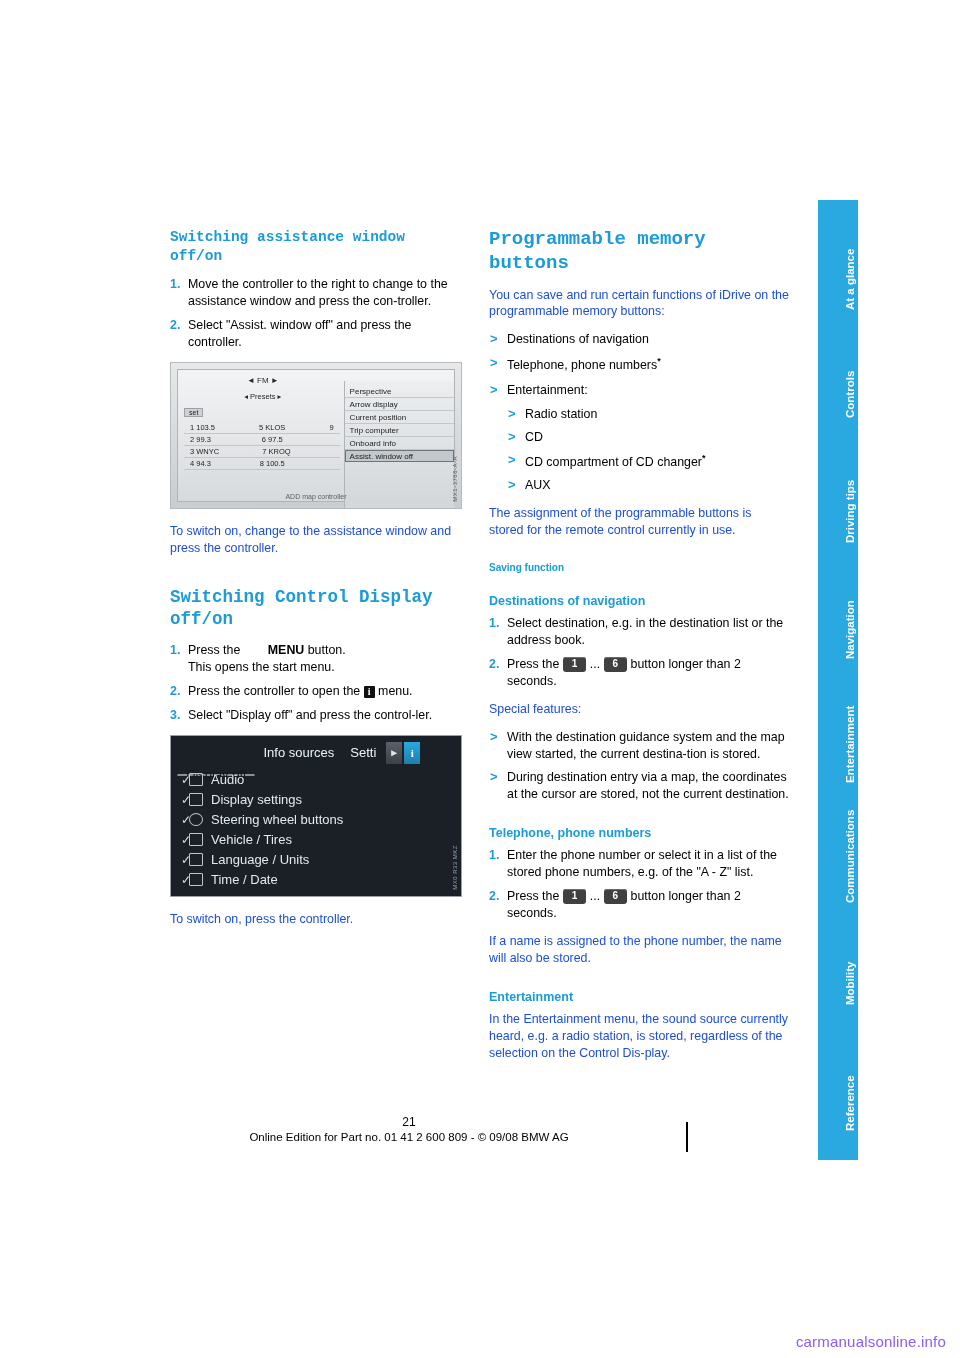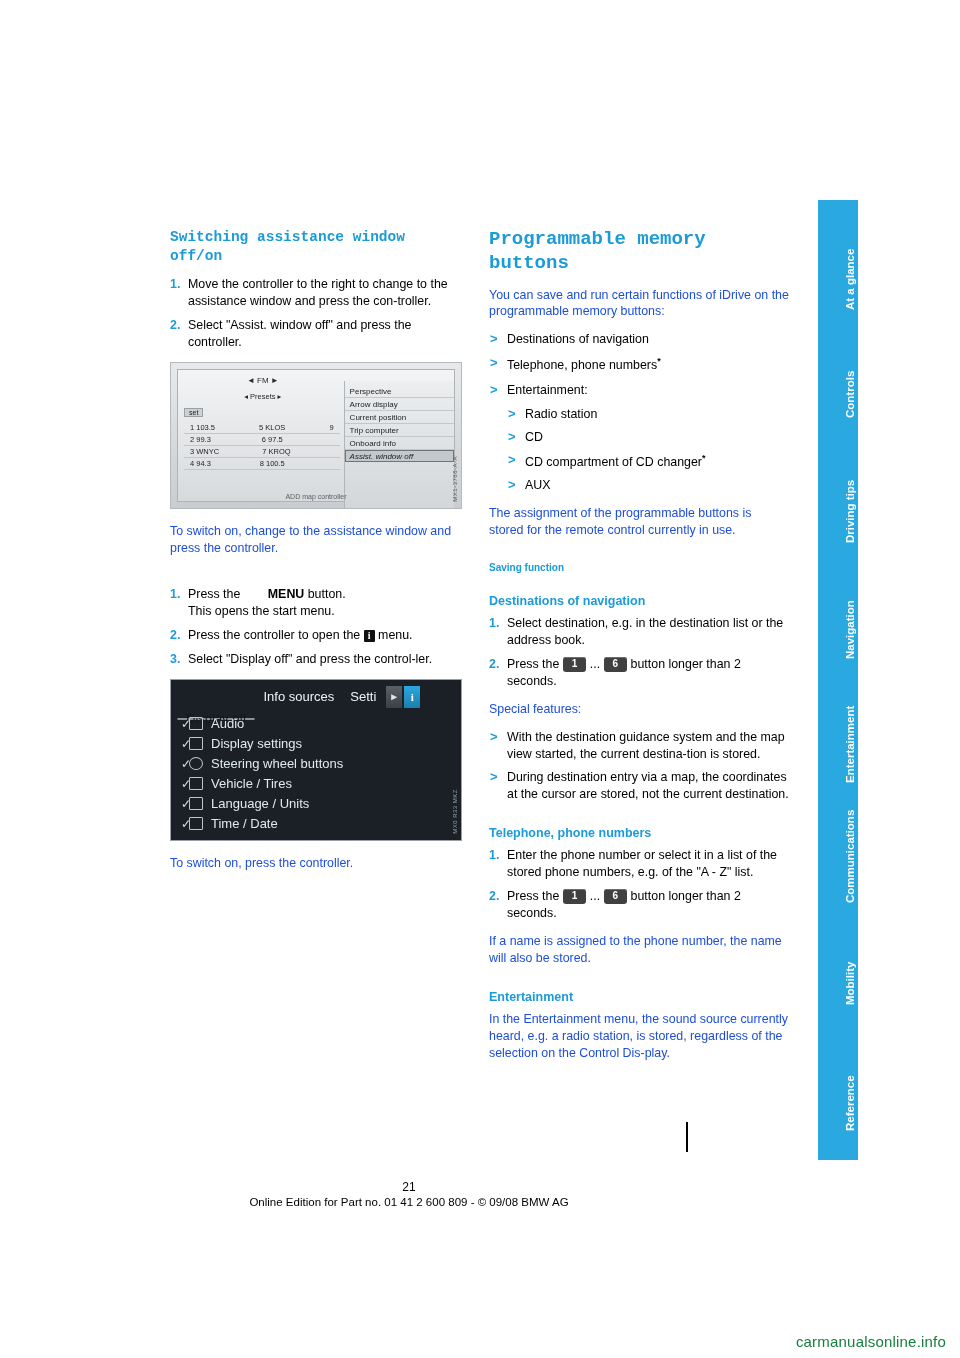--- a/index.html
+++ b/index.html
@@ -250,21 +250,20 @@
   .f1-menu-item {
     font-size: 8px;
     color: #1d1d1d;
     padding: 1.5px 5px;
     border-bottom: 1px solid #c3c7cb;
   }
   .f1-menu-item.selected {
     background: #c3c8cc;
     border: 1px solid #6f7478;
     padding: 0.5px 4px;
-    font-style: italic;
   }
   .f1-bottom {
     position: absolute;
     left: 0; right: 0; bottom: 0;
     font-size: 7px;
     color: #5b6064;
     text-align: center;
     padding-bottom: 1px;
   }
 
@@ -348,21 +347,21 @@
     position: absolute;
     right: 0; top: 1px;
     width: 12px; height: 11px;
     border: 1px solid #b9c7d1;
     border-radius: 1px;
   }
 
   
   .footer {
     position: absolute;
-    left: 0; top: 1180px;
+    left: 0; top: 1115px;
     width: 818px;
     text-align: center;
   }
   .pageno {
     font-size: 12px;
     color: #000;
     text-align: center;
     margin-bottom: 2px;
   }
   .footline {
@@ -376,21 +375,21 @@
     width: 2px;
     height: 30px;
     background: #000;
   }
 
   .watermark {
     position: absolute;
     right: 14px;
     bottom: 8px;
     font-size: 15px;
-    color: #15803d;
+    color: #8b5cf6;
     letter-spacing: 0.2px;
   }
 </style>
 </head>
 <body>
 
 <div class="page">
 
   <div class="tab-rail">
     <div class="tab light" style="top:0px; height:118px;">
@@ -473,20 +472,21 @@
         </div>
         <div class="f1-bottom">ADD map  controller</div>
       </div>
       <div class="fig-code">MX1-3788-A-A</div>
     </div>
 
     <p class="body">To switch on, change to the assistance window and press the controller.</p>
 
     <div class="spacer-18"></div>
 
+    <h1 class="sec">Switching Control Display off/on</h1>
 
     <div class="olist">
       <div class="oitem">
         <span class="num">1.</span>
         <span>Press the </span><span class="bold">MENU</span><span> button.</span><br>
         <span>This opens the start menu.</span>
       </div>
       <div class="oitem">
         <span class="num">2.</span>
         <span>Press the controller to open the </span><span class="ibadge">i</span><span> menu.</span>

